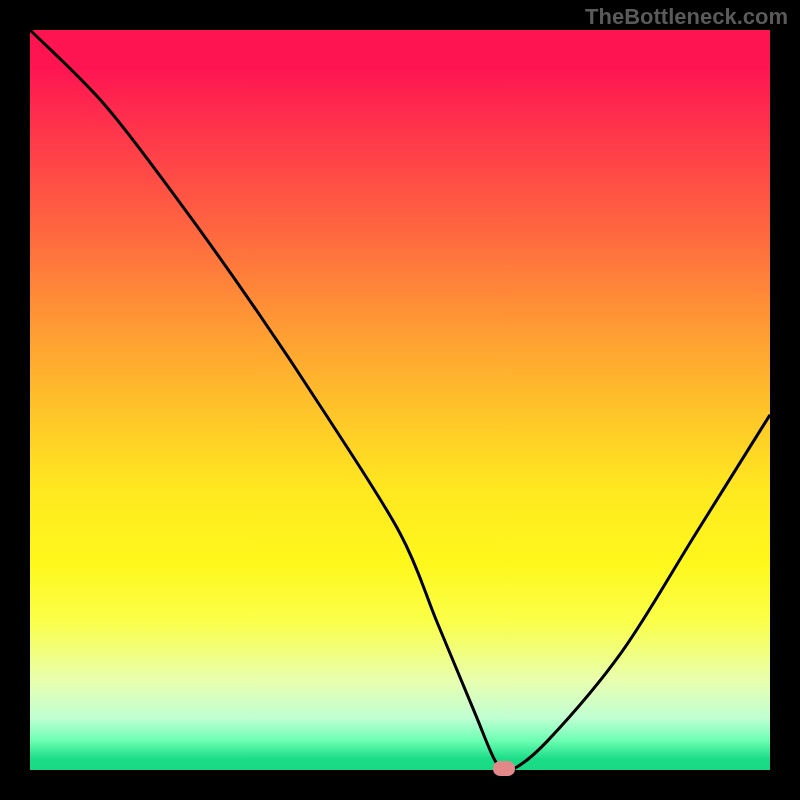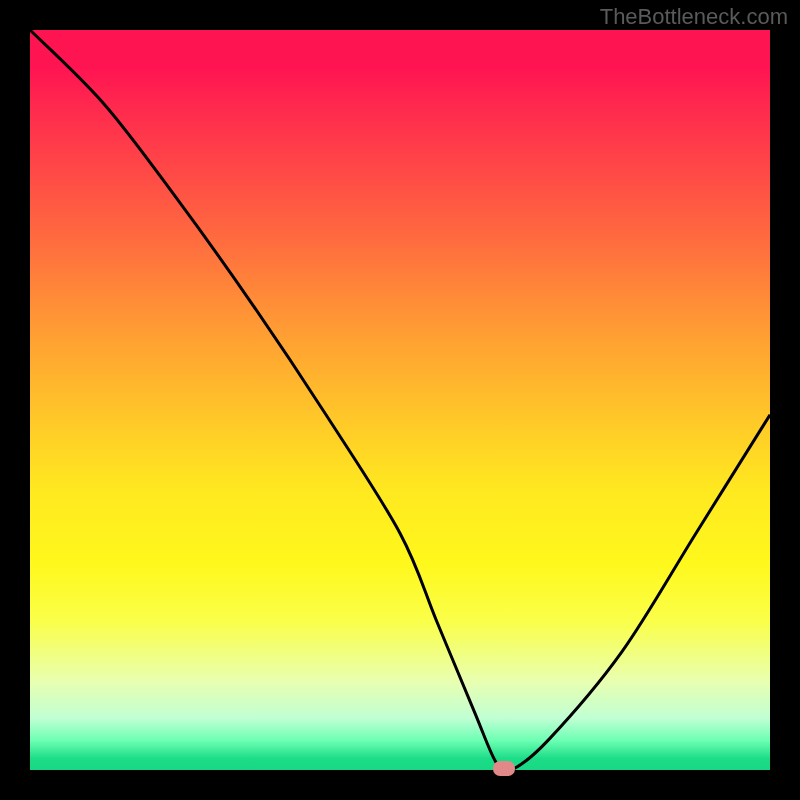--- a/index.html
+++ b/index.html
@@ -10,21 +10,21 @@
     background: #000;
     position: relative;
     font-family: Arial, sans-serif;
   }
   .watermark {
     position: absolute;
     top: 4px;
     right: 12px;
     color: #5a5a5a;
     font-size: 22px;
-    font-weight: normal;
+    font-weight: bold;
     z-index: 10;
   }
   .plot-area {
     position: absolute;
     left: 30px;
     top: 30px;
     width: 740px;
     height: 740px;
   }
   .gradient-bg {

